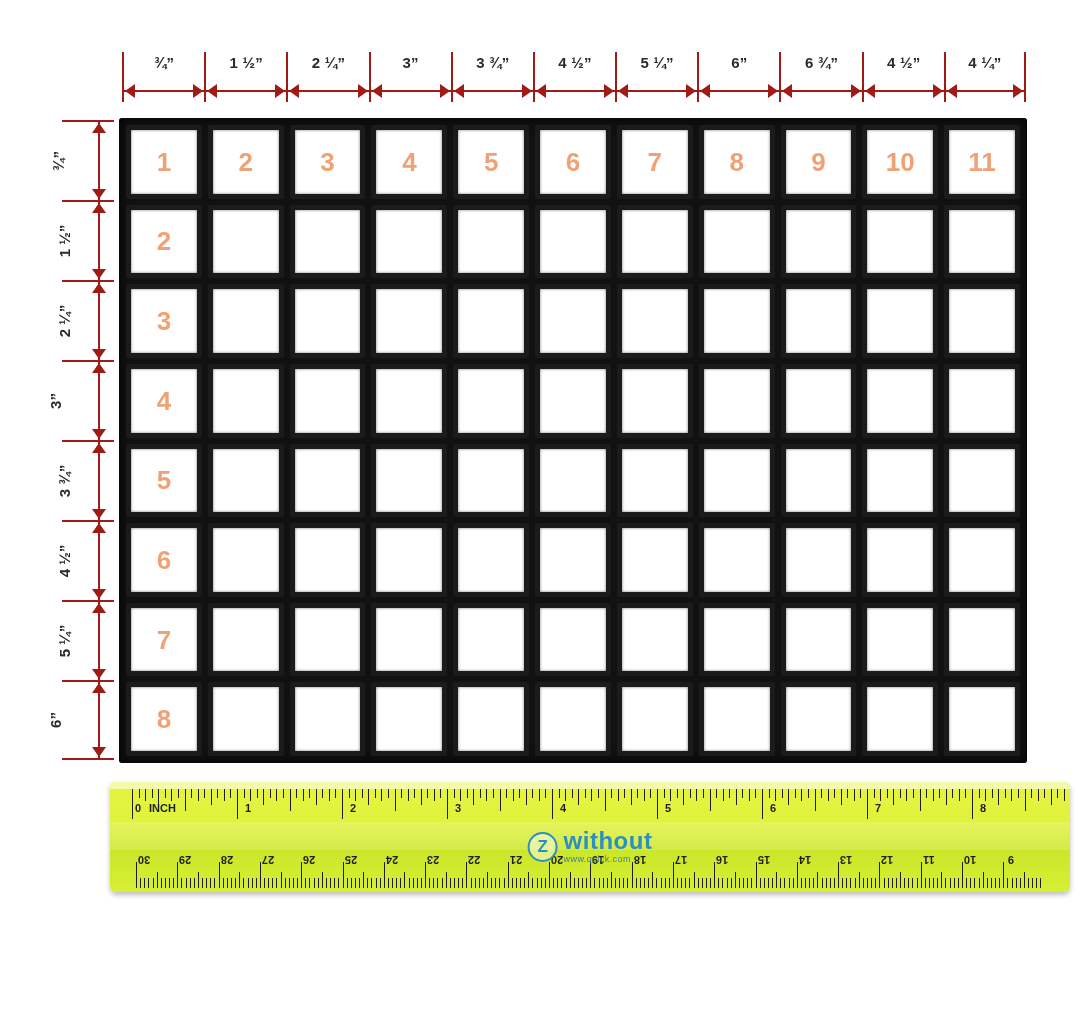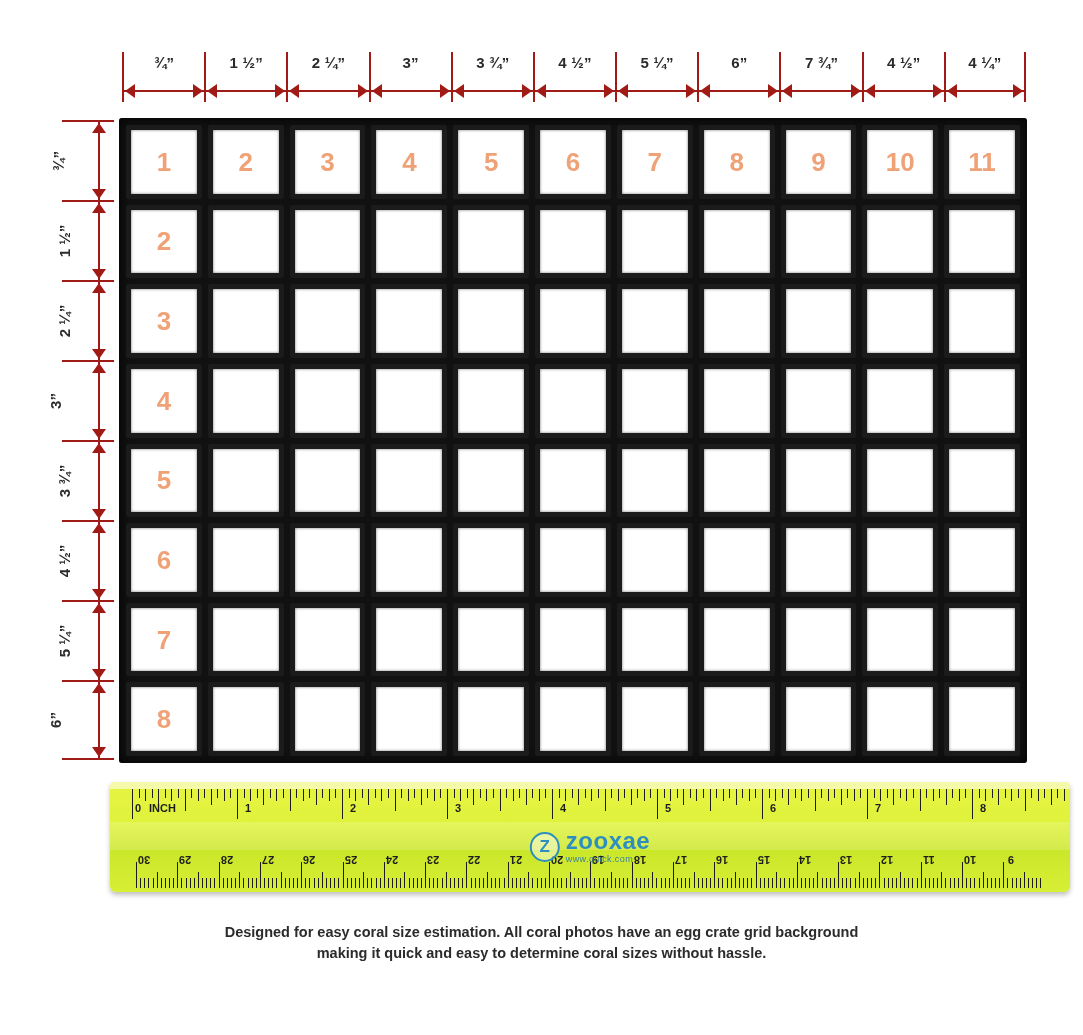--- a/index.html
+++ b/index.html
@@ -258,21 +258,21 @@
       <div class="arrow-l"></div>
       <div class="arrow-r"></div>
     </div>
     <div class="top-seg" style="left: 575.273px; width: 82.1818px;">
       <div class="top-seg-label">6”</div>
       <div class="top-line"></div>
       <div class="arrow-l"></div>
       <div class="arrow-r"></div>
     </div>
     <div class="top-seg" style="left: 657.455px; width: 82.1818px;">
-      <div class="top-seg-label">7 ¾”</div>
+      <div class="top-seg-label">6 ¾”</div>
       <div class="top-line"></div>
       <div class="arrow-l"></div>
       <div class="arrow-r"></div>
     </div>
     <div class="top-seg" style="left: 739.636px; width: 82.1818px;">
       <div class="top-seg-label">4 ½”</div>
       <div class="top-line"></div>
       <div class="arrow-l"></div>
       <div class="arrow-r"></div>
     </div>
@@ -859,25 +859,21 @@
         <div class="tick bot-t" style="left: 909.82px; height: 10px;"></div>
         <div class="tick bot-t" style="left: 913.95px; height: 16px;"></div>
         <div class="tick bot-t" style="left: 918.08px; height: 10px;"></div>
         <div class="tick bot-t" style="left: 922.21px; height: 10px;"></div>
         <div class="tick bot-t" style="left: 926.34px; height: 10px;"></div>
         <div class="tick bot-t" style="left: 930.47px; height: 10px;"></div>
       </div>
     <div class="ruler-logo">
       <div class="logo-mark">Z</div>
       <div class="logo-text-wrap">
-        <div class="logo-name">zooxae</div>
+        <div class="logo-name">without</div>
         <div class="logo-url">www.quick.com</div>
       </div>
     </div>
   </div>
 </div>
 
 <div id="caption">
-  <div class="sub">
-    <div>Designed for easy coral size estimation. All coral photos have an egg crate grid background</div>
-    <div>making it quick and easy to determine coral sizes without hassle.</div>
-  </div>
 </div>
 
 </body></html>

